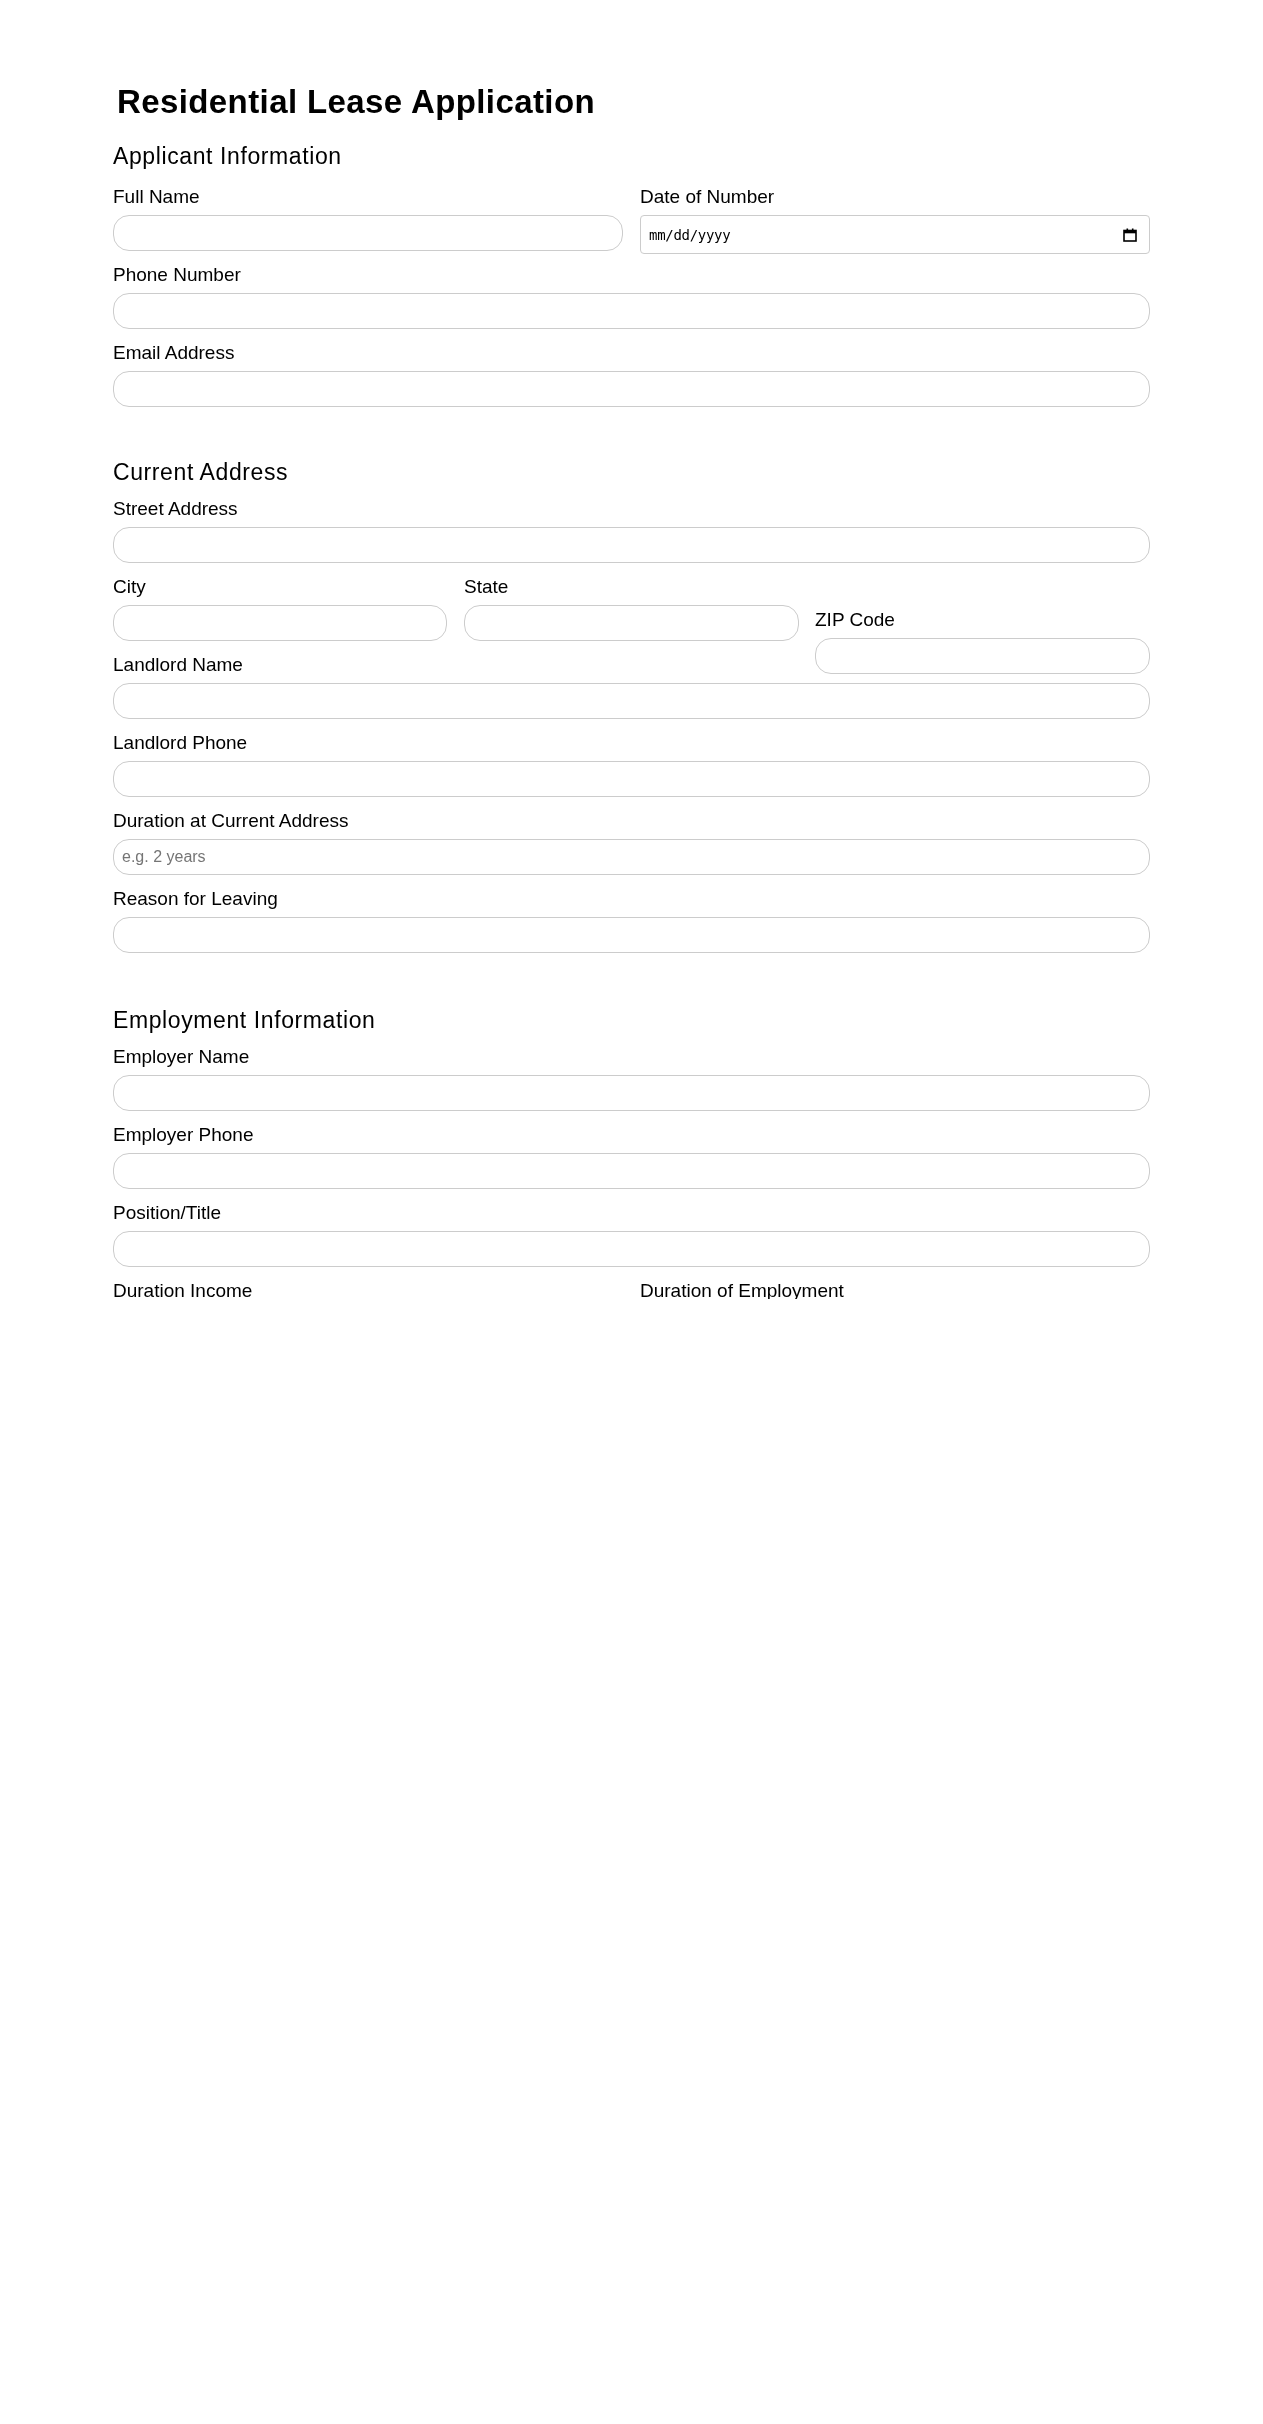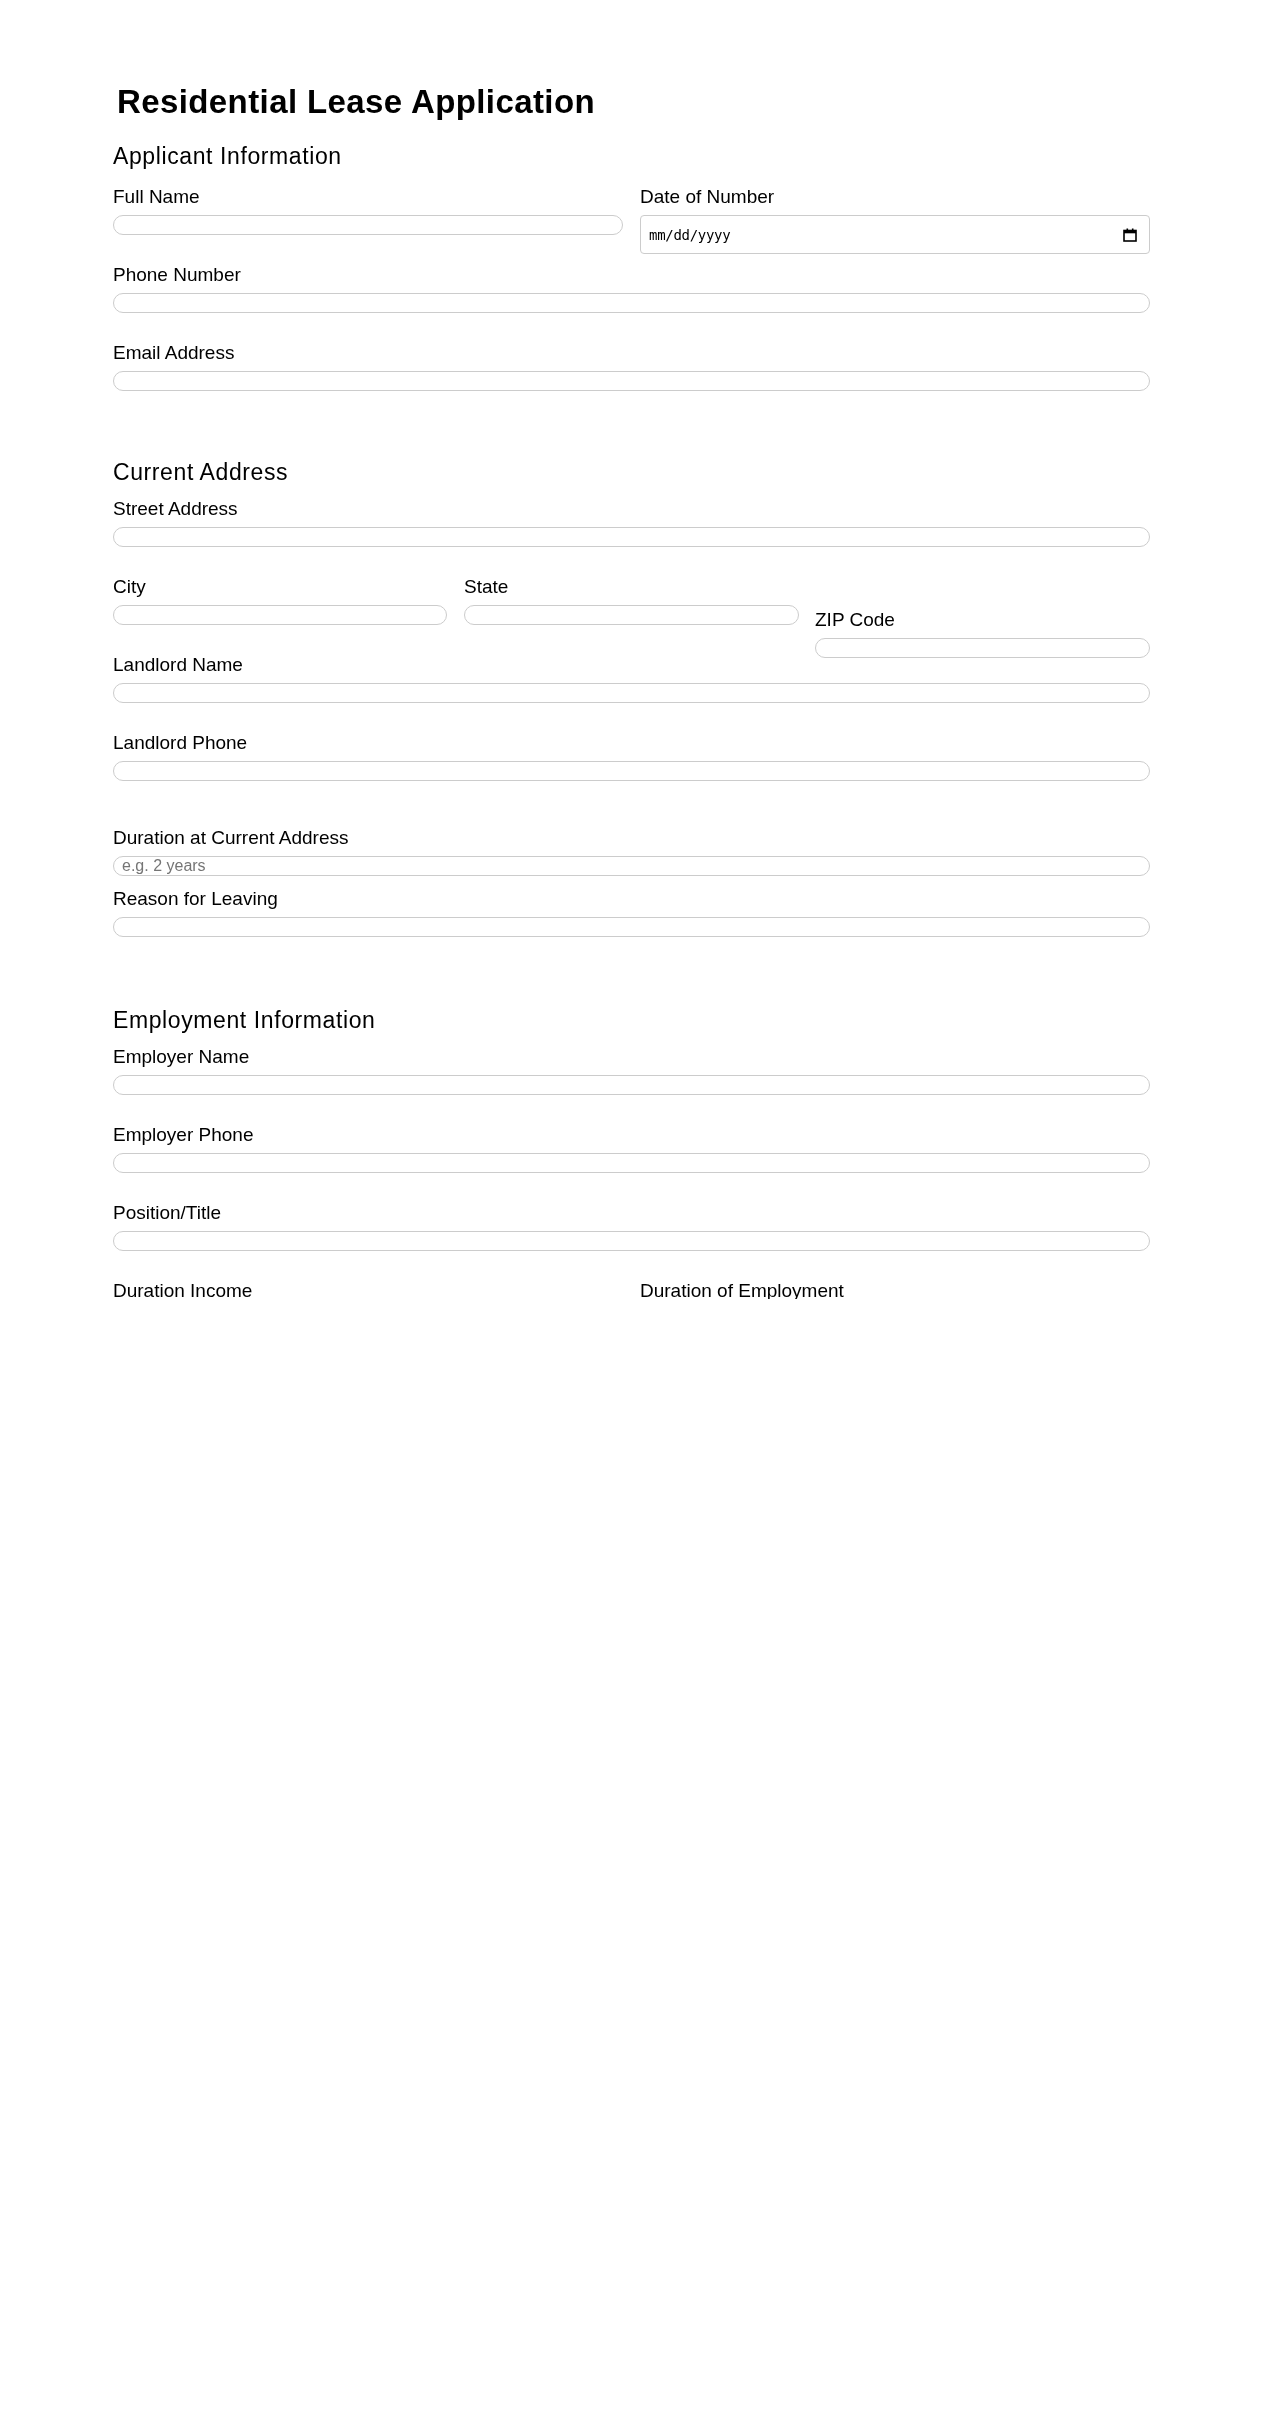--- a/index.html
+++ b/index.html
@@ -63,21 +63,21 @@
       line-height: 20px;
       height: 20px;
       white-space: nowrap;
     }
     .field .input {
       position: absolute;
       left: 0;
       top: 28px;
       box-sizing: border-box;
       width: 100%;
-      height: 20px;
+      height: 36px;
       border: 1px solid #cccccc;
       border-radius: 16px;
       background: #ffffff;
       padding: 0 8px;
       font-family: "Liberation Sans", sans-serif;
       font-size: 16px;
       color: #000000;
       outline: none;
       margin: 0;
     }
@@ -185,21 +185,21 @@
     <div class="field" style="top:655px; width:1037px;">
       <label>Landlord Name</label>
       <input class="input" type="text" value="" style="">
     </div>
 
     <div class="field" style="top:733px; width:1037px;">
       <label>Landlord Phone</label>
       <input class="input" type="tel" value="" style="">
     </div>
 
-    <div class="field" style="top:828px; width:1037px;">
+    <div class="field" style="top:811px; width:1037px;">
       <label>Duration at Current Address</label>
       <input class="input" type="text" placeholder="e.g. 2 years" style="">
     </div>
 
     <div class="field" style="top:889px; width:1037px;">
       <label>Reason for Leaving</label>
       <input class="input" type="text" value="" style="">
     </div>
 
     <div class="section" style="top:1006px;">

